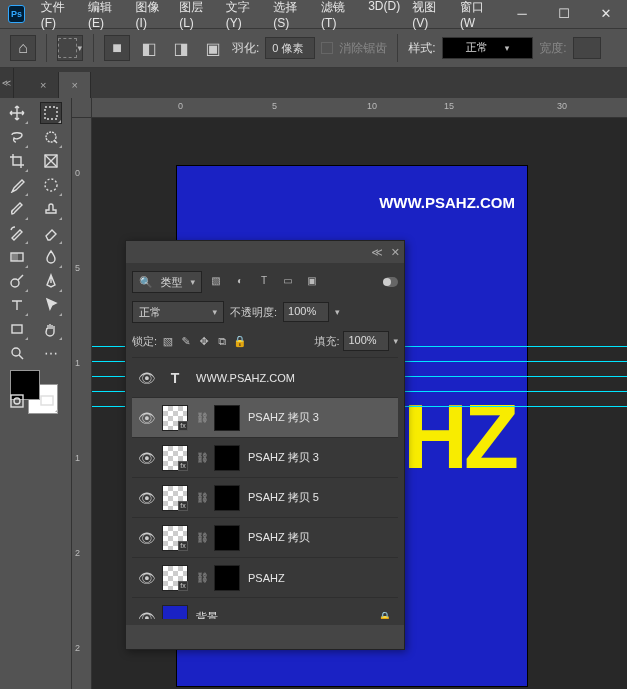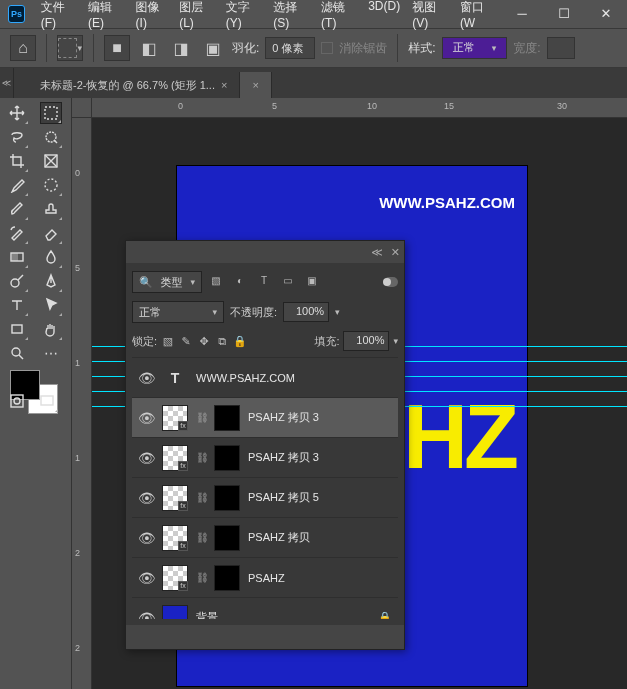--- a/index.html
+++ b/index.html
@@ -15,21 +15,21 @@
   
   
   .options { height: 40px; background: #535353; border-top: 1px solid #383838; border-bottom: 1px solid #383838; display: flex; align-items: center; padding: 0 10px; gap: 6px; }
   .opt-btn { width: 26px; height: 26px; background: #454545; border: 1px solid #333; display: inline-flex; align-items: center; justify-content: center; color: #ccc; }
   .home-icon::before { content: "⌂"; font-size: 16px; }
   .opt-sep { width: 1px; height: 28px; background: #3a3a3a; margin: 0 4px; }
   .sel-btn { border:1px dashed #888; width:20px; height:20px; border-radius:1px;}
   .opt-label { color: #ddd; font-size: 12px; }
   .opt-input { background: #454545; border: 1px solid #333; color: #ddd; font-size: 11px; padding: 2px 6px; width: 50px; height: 22px;}
   .checkbox { width: 12px; height: 12px; border: 1px solid #666; display:inline-block; vertical-align:middle;}
-  .opt-select { background: #4c1d95; border: 1px solid #333; color: #ddd; font-size: 11px; padding: 2px 10px; height: 22px; }
+  .opt-select { background: #000000; border: 1px solid #333; color: #ddd; font-size: 11px; padding: 2px 23px; height: 22px; }
 
   
   .tabbar { height: 30px; background: #3a3a3a; display: flex; align-items: flex-end; padding-left: 28px; }
   .collapse-strip { position:absolute; left:0; top:68px; width:14px; height:30px; background:#3a3a3a; border-right:1px solid #2a2a2a; display:flex; align-items:center; justify-content:center; color:#aaa; font-size:9px;}
   .doc-tab { height: 26px; padding: 0 12px; color: #ccc; font-size: 11px; display: flex; align-items: center; gap: 6px; border-right:1px solid #2a2a2a; }
   .doc-tab.active { background: #535353; color: #fff; }
   .tab-close { color: #aaa; font-size: 11px; }
 
   
   .main { display: flex; height: 591px; background: #282828; }
@@ -62,21 +62,21 @@
   .panel-body { background: #383838; height: calc(100% - 46px); padding: 6px 6px; display:flex; flex-direction:column; gap:4px;}
   .filter-row { display:flex; align-items:center; gap:6px; height:26px; }
   .filter-select { background:#454545; border:1px solid #222; color:#ddd; font-size:11px; padding:2px 6px; flex:0 0 70px; height:22px; display:flex; align-items:center; justify-content:space-between;}
   .filter-icons { display:flex; gap:8px; }
   .fi { width:16px;height:16px; border:1px solid #777; color:#bbb; font-size:10px; text-align:center; line-height:14px;}
   .fi.nob{border:none;}
   .toggle { width:14px; height:10px; background:#666; border-radius:5px; position:relative; margin-left:auto;}
   .toggle::after{content:"";width:8px;height:8px;background:#ccc;border-radius:4px;position:absolute;left:-1px;top:1px;}
   .blend-row { display:flex; align-items:center; gap:6px; height:26px; }
   .blend-select { background:#454545;border:1px solid #222;color:#ddd;font-size:11px;padding:2px 6px; width:92px;height:22px;display:flex;align-items:center;justify-content:space-between;}
-  .pct-input { background:#454545;border:1px solid #222;color:#ddd;font-size:11px;padding:2px 4px;width:46px;height:20px;text-align:right;}
+  .pct-input { background:#454545;border:1px solid #222;color:#ddd;font-size:11px;padding:2px 4px;width:46px;height:20px;text-align:left;}
   .lock-row { display:flex; align-items:center; gap:4px; height:24px; color:#ccc; font-size:11px;}
   .lock-icon{width:14px;height:14px;display:inline-flex;align-items:center;justify-content:center;color:#bbb;font-size:11px;}
   .layer-list { flex:1; overflow:hidden; }
   .layer { height: 40px; display:flex; align-items:center; gap:8px; padding:0 6px; border-top:1px solid #2e2e2e; }
   .layer.selected { background:#5a5a5a; }
   .eye { width:16px; color:#ccc; font-size:14px; text-align:center; }
   .thumb { width:26px;height:26px; background:#fff; border:1px solid #222; position:relative;}
   .thumb.checker { background: repeating-conic-gradient(#ccc 0 25%, #fff 0 50%) 0 0/10px 10px; }
   .thumb .corner{position:absolute;right:-1px;bottom:-1px;width:10px;height:10px;background:#333;border:1px solid #555;color:#ccc;font-size:7px;text-align:center;line-height:8px;}
   .thumb.black{background:#000;}
@@ -130,21 +130,20 @@
   <div class="opt-sep"></div>
   <span class="opt-label">样式:</span>
   <div class="opt-select"><span>正常</span> <span class="chev" style="margin-left:14px">▾</span></div>
   <span class="opt-label" style="color:#888">宽度:</span>
   <input class="opt-input" style="width: 28px;">
 </div>
 
 <div class="collapse-strip">≪</div>
 <div class="tabbar">
   <div class="doc-tab">
-    <span>未标题-2-恢复的 @ 66.7% (矩形 1...</span>
     <span class="tab-close">×</span>
   </div>
   <div class="doc-tab active">
     <span class="tab-close">×</span>
   </div>
 </div>
 
 <div class="main">
 
   <div class="toolbar">

